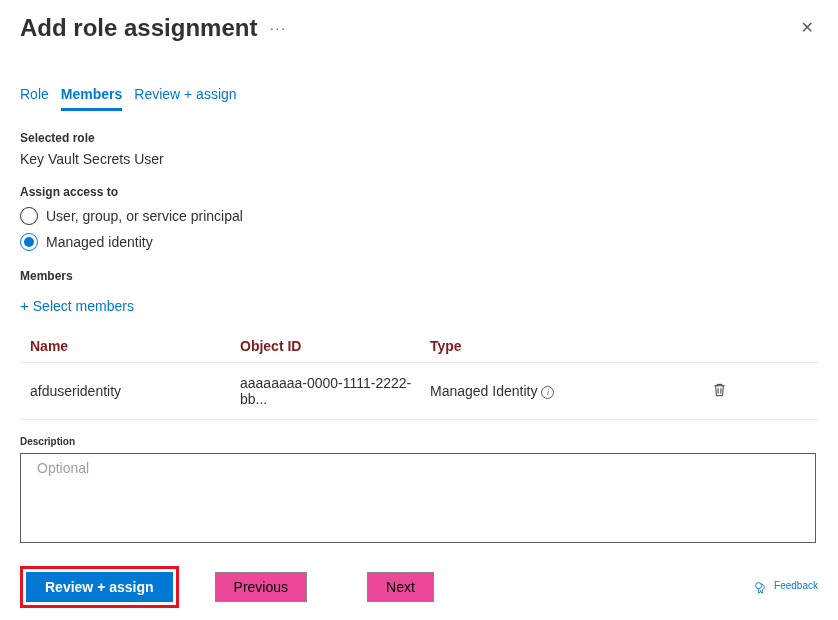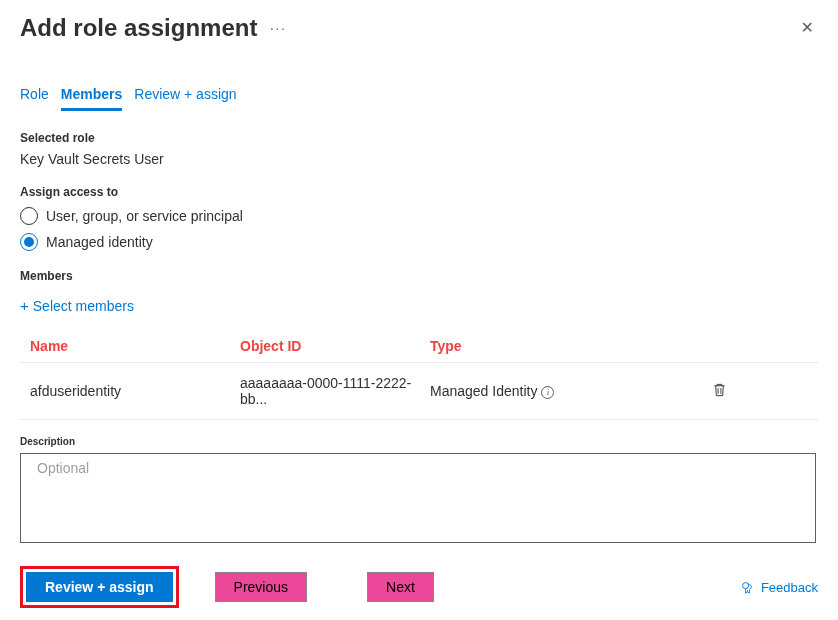--- a/index.html
+++ b/index.html
@@ -117,21 +117,21 @@
     }
     .table-header {
       display: flex;
       border-bottom: 1px solid #edebe9;
       padding-bottom: 8px;
       margin-top: 4px;
     }
     .th {
       font-size: 14px;
       font-weight: 600;
-      color: #ef4444;
+      color: #7f1d1d;
     }
     .col-name { width: 220px; padding-left: 10px; }
     .col-objid { width: 190px; }
     .col-type { width: 190px; }
     .col-action { flex: 1; text-align: center; }
     .table-row {
       display: flex;
       align-items: center;
       padding: 12px 0;
       border-bottom: 1px solid #edebe9;
@@ -202,21 +202,21 @@
       border: 3px solid #e81123;
       padding: 3px;
       display: inline-block;
     }
     .footer-spacer { flex: 1; }
     .feedback {
       display: inline-flex;
       align-items: flex-start;
       gap: 6px;
       color: #0078d4;
-      font-size: 13px;
+      font-size: 10px;
       cursor: pointer;
     }
     .feedback svg { width: 15px; height: 15px; }
     .gap { width: 16px; }
   </style>
 </head>
 <body>
 
 <div class="header">
   <span class="page-title">Add role assignment</span>

